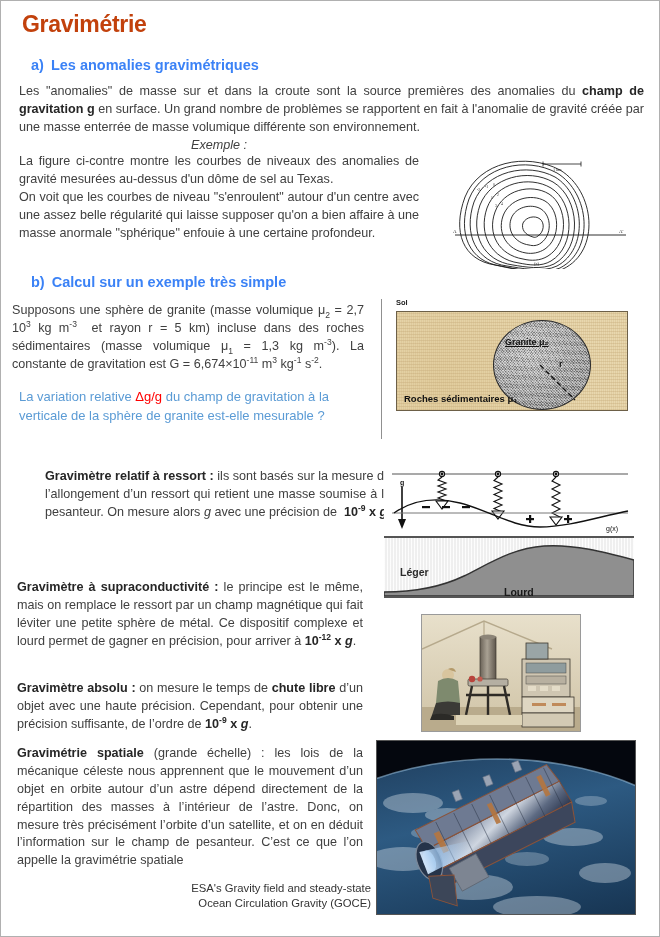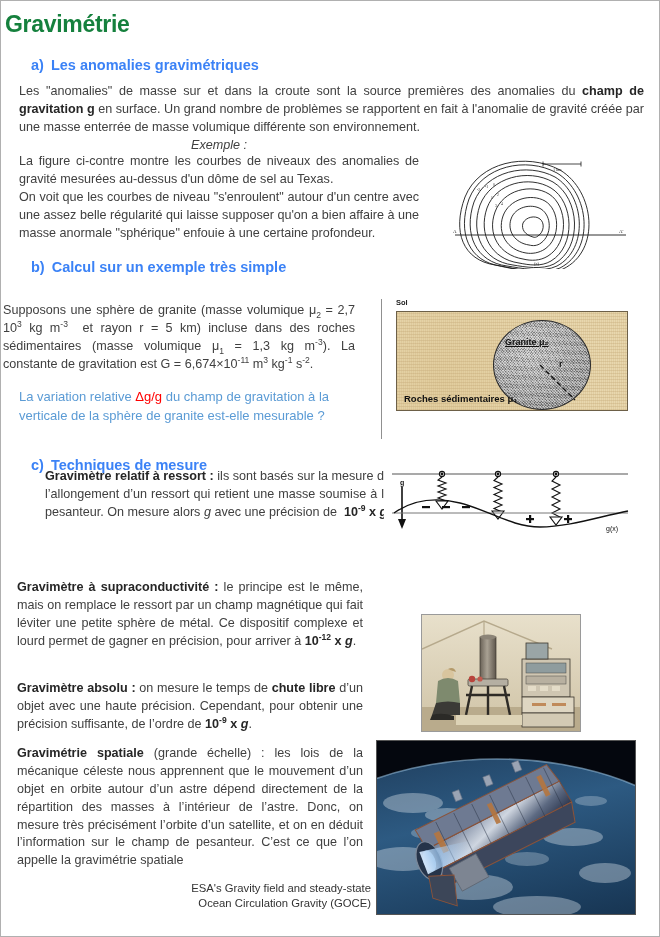--- a/index.html
+++ b/index.html
@@ -14,25 +14,25 @@
     position: relative;
     width: 660px;
     height: 937px;
     box-sizing: border-box;
     background: #ffffff;
     border: 1px solid #b0b0b0;
     overflow: hidden;
   }
   .title {
     position: absolute;
-    left: 4px;
+    left: 21px;
     top: 10px;
     font-size: 23px;
     font-weight: bold;
-    color: #15803d;
+    color: #c2410c;
     letter-spacing: -0.3px;
   }
   .heading {
     position: absolute;
     font-size: 14.5px;
     font-weight: bold;
     color: #3b82f6;
   }
   .heading .lettre { margin-right: 7px; }
   .para {
@@ -222,46 +222,43 @@
       <g>
         <line x1="110" y1="15" x2="148" y2="15" stroke="#1a1a1a" stroke-width="0.8"></line>
         <line x1="110" y1="12.5" x2="110" y2="17.5" stroke="#1a1a1a" stroke-width="0.8"></line>
         <line x1="148" y1="12.5" x2="148" y2="17.5" stroke="#1a1a1a" stroke-width="0.8"></line>
         <text x="120" y="22" font-size="4.2" font-family="Liberation Serif, serif" fill="#1a1a1a">1 km</text>
       </g>
       <text x="101" y="116" font-size="4.5" font-family="Liberation Serif, serif" fill="#1a1a1a">(a)</text>
     </svg>
   </div>
 
-  <div class="heading" style="left:30px; top:258px;">
+  <div class="heading" style="left:30px; top:273px;">
     <span class="lettre">b)</span><span>Calcul sur un exemple très simple</span>
   </div>
 
-  <div class="para" style="left:2px; top:301px; width:352px;">Supposons une sphère de granite (masse volumique μ<sub>2</sub> = 2,7 10<sup>3</sup> kg m<sup>-3</sup>&nbsp; et rayon r = 5 km) incluse dans des roches sédimentaires (masse volumique μ<sub>1</sub> = 1,3 kg m<sup>-3</sup>). La constante de gravitation est G = 6,674×10<sup>-11</sup> m<sup>3</sup> kg<sup>-1</sup> s<sup>-2</sup>.</div>
+  <div class="para" style="left:11px; top:301px; width:352px;">Supposons une sphère de granite (masse volumique μ<sub>2</sub> = 2,7 10<sup>3</sup> kg m<sup>-3</sup>&nbsp; et rayon r = 5 km) incluse dans des roches sédimentaires (masse volumique μ<sub>1</sub> = 1,3 kg m<sup>-3</sup>). La constante de gravitation est G = 6,674×10<sup>-11</sup> m<sup>3</sup> kg<sup>-1</sup> s<sup>-2</sup>.</div>
 
   <div class="qbox" style="left:18px; top:387px; width:356px;">La variation relative <span class="red">Δg/g</span> du champ de gravitation à la verticale de la sphère de granite est-elle mesurable ?</div>
 
   <div class="vline" style="left:380px; top:298px; height:140px;"></div>
 
   <div class="figbox" id="sphere-fig" style="left:393px; top:297px; width:240px; height:126px;">
     <div class="sol-label">Sol</div>
     <div class="ground">
       <div class="sphere"></div>
       <div class="granite-label">Granite μ₂</div>
       <div class="r-label">r</div>
       <svg width="232" height="100" style="position:absolute;left:0;top:0;">
         <line x1="143" y1="53" x2="178" y2="88" stroke="#111" stroke-width="1.4" stroke-dasharray="5,3"></line>
       </svg>
       <div class="roches-label">Roches sédimentaires μ₁</div>
     </div>
   </div>
 
-  <div class="heading" style="left:30px; top:456px;">
-    <span class="lettre">c)</span><span>Techniques de mesure</span>
-  </div>
 
   <div class="para" style="left:16px; top:467px; width:346px;margin-left:28px;"><b>Gravimètre relatif à ressort :</b> ils sont basés sur la mesure de l’allongement d’un ressort qui retient une masse soumise à la pesanteur. On mesure alors <i>g</i> avec une précision de&nbsp; <b>10<sup>-9</sup> x <i>g</i></b>.</div>
 
   <div class="para" style="left:16px; top:578px; width:346px;"><b>Gravimètre à supraconductivité :</b> le principe est le même, mais on remplace le ressort par un champ magnétique qui fait léviter une petite sphère de métal. Ce dispositif complexe et lourd permet de gagner en précision, pour arriver à <b>10<sup>-12</sup> x <i>g</i></b>.</div>
 
   <div class="para" style="left:16px; top:679px; width:346px;"><b>Gravimètre absolu :</b> on mesure le temps de <b>chute libre</b> d’un objet avec une haute précision. Cependant, pour obtenir une précision suffisante, de l’ordre de <b>10<sup>-9</sup> x <i>g</i></b>.</div>
 
   <div class="para" style="left:16px; top:744px; width:346px;"><b>Gravimétrie spatiale</b> (grande échelle) : les lois de la mécanique céleste nous apprennent que le mouvement d’un objet en orbite autour d’un astre dépend directement de la répartition des masses à l’intérieur de l’astre. Donc, on mesure très précisément l’orbite d’un satellite, et on en déduit l’information sur le champ de pesanteur. C’est ce que l’on appelle la gravimétrie spatiale</div>
 
   <div class="figbox" id="spring-fig" style="left:383px; top:460px; width:250px; height:75px;">
@@ -307,20 +304,29 @@
 
       <g fill="#111">
         <rect x="142" y="57" width="8" height="2.2"></rect>
           <rect x="145" y="54" width="2.2" height="8"></rect>
         <rect x="180" y="57" width="8" height="2.2"></rect>
           <rect x="183" y="54" width="2.2" height="8"></rect>
       </g>
     </svg>
   </div>
 
+  <div class="figbox" id="lourd-fig" style="left:383px; top:535px; width:250px; height:62px;">
+    <div class="panel">
+      <svg width="250" height="58" viewBox="0 0 250 58" style="position:absolute;left:0;top:0;">
+        <path d="M0 58 L0 54 C30 54 55 50 80 38 C108 24 130 10 160 8 C190 6 220 14 250 22 L250 58 Z" fill="#8f8f8f" stroke="#333" stroke-width="1.4"></path>
+      </svg>
+      <div class="leger-label">Léger</div>
+      <div class="lourd-label">Lourd</div>
+    </div>
+  </div>
 
   <div class="figbox" id="tent-photo" style="left:420px; top:613px; width:160px; height:118px;">
     <svg width="158" height="116" viewBox="0 0 158 116">
       <defs>
         <linearGradient id="tentg" x1="0" y1="0" x2="0" y2="1">
           <stop offset="0%" stop-color="#e8e0cb"></stop>
           <stop offset="100%" stop-color="#cfc3a6"></stop>
         </linearGradient>
         <linearGradient id="cylg" x1="0" y1="0" x2="1" y2="0">
           <stop offset="0%" stop-color="#6a6257"></stop>

